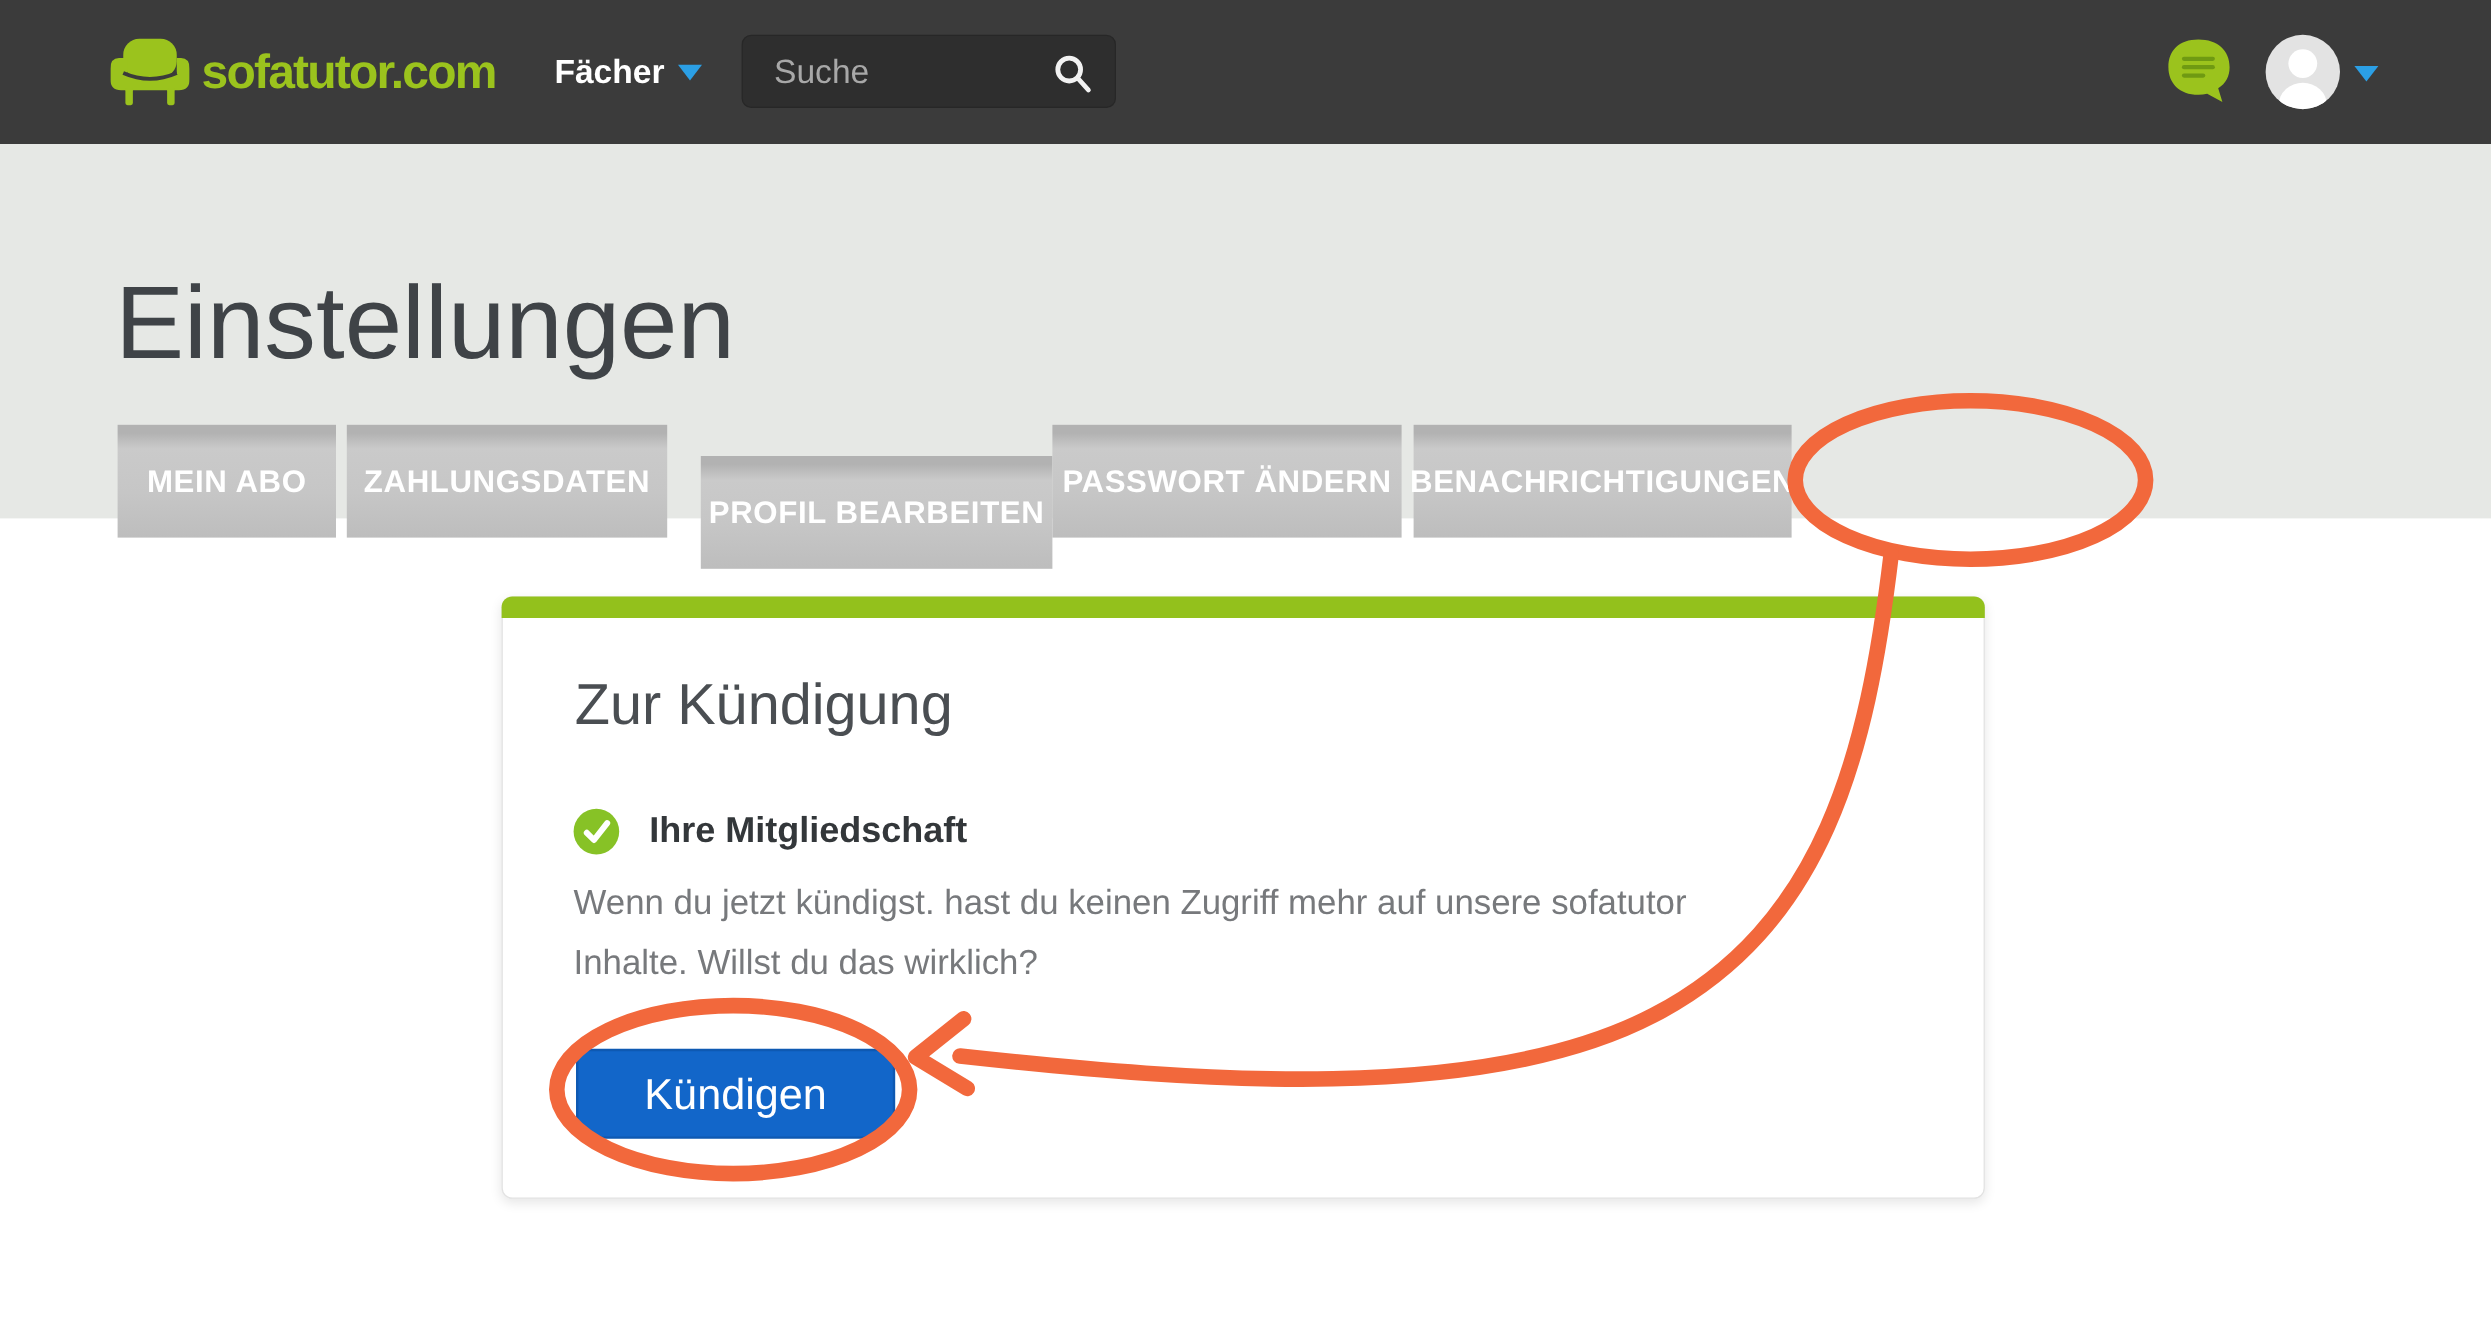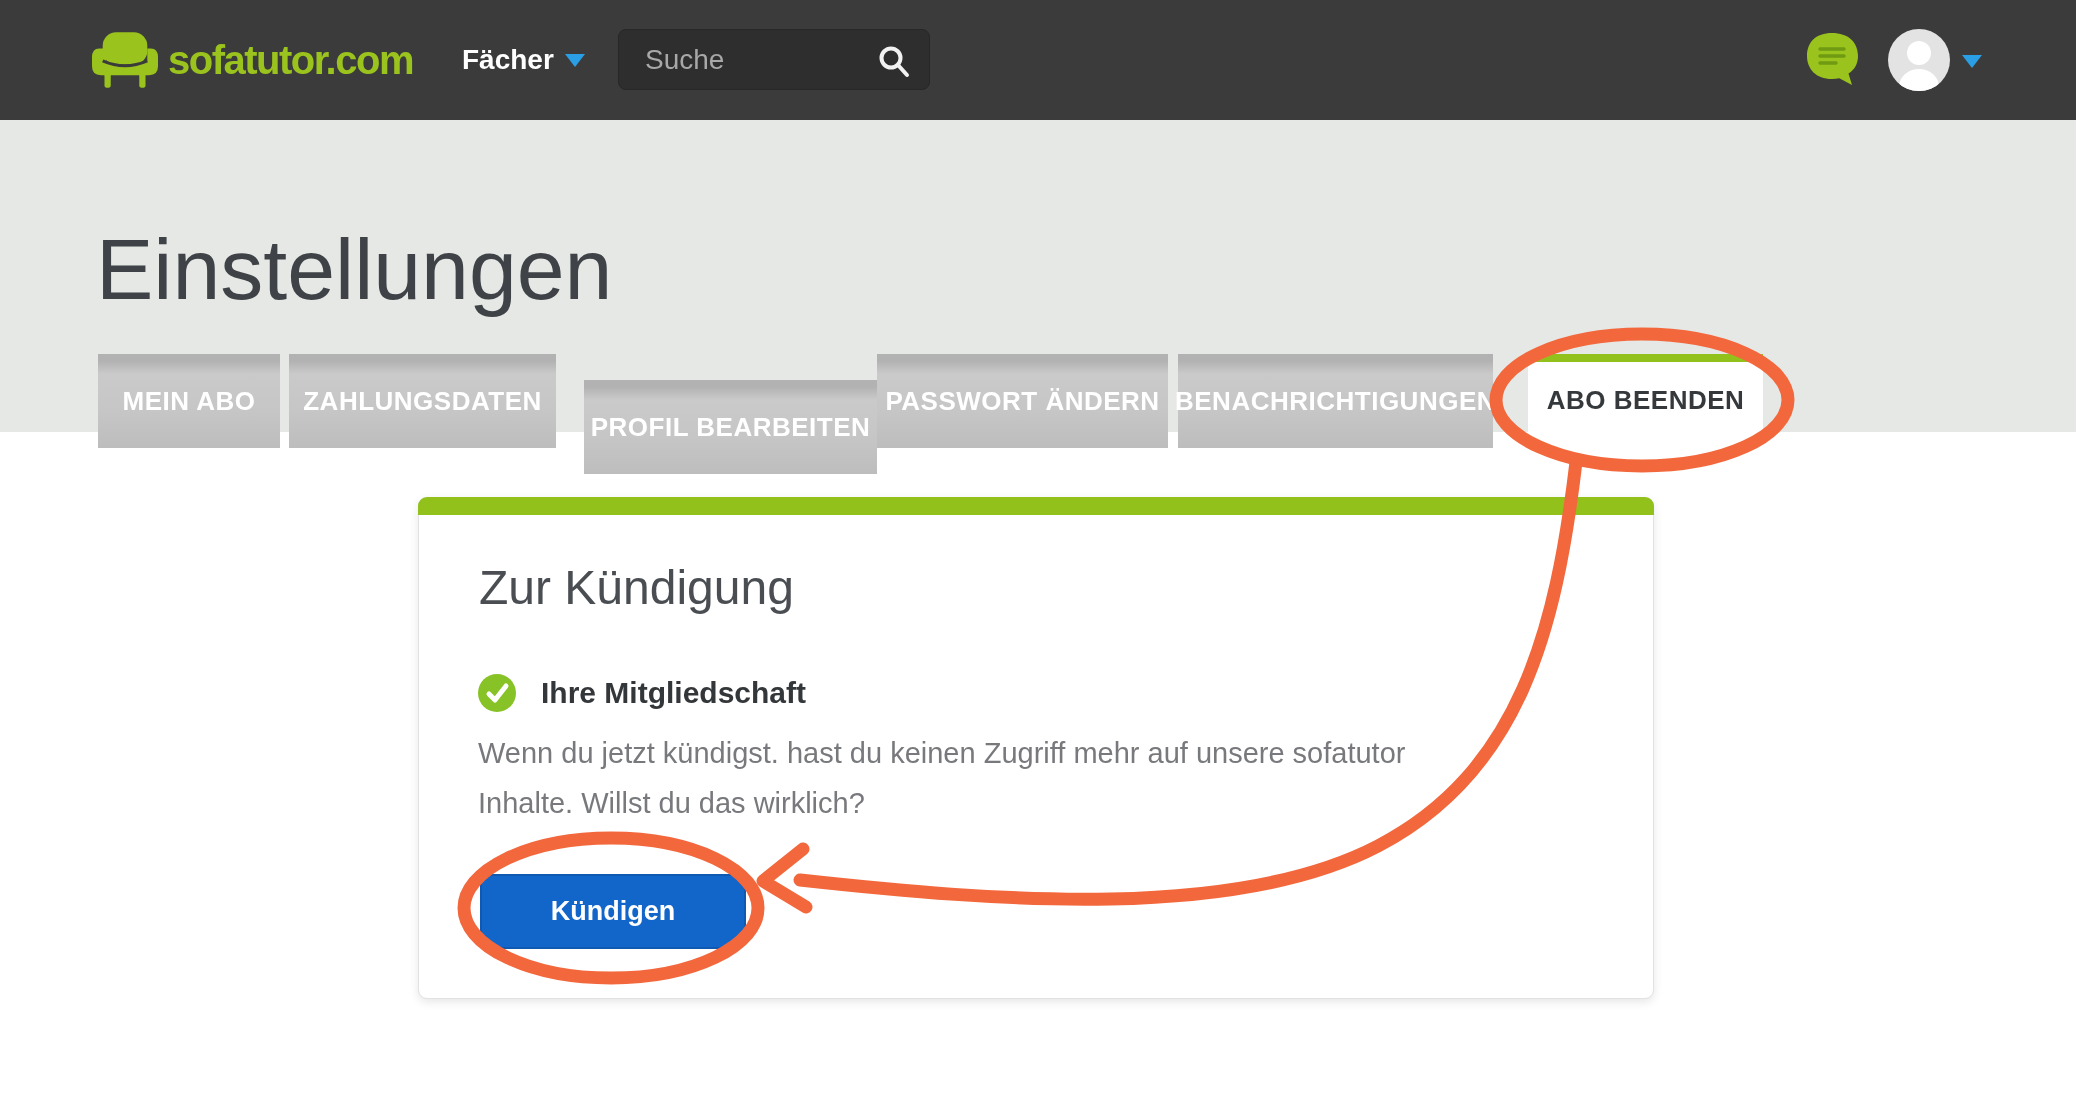--- a/index.html
+++ b/index.html
@@ -36,21 +36,21 @@
   .card{position:absolute;left:418px;top:497px;width:1236px;height:502px;background:#ffffff;border:1px solid #e2e2e2;
     border-radius:9px;box-shadow:0 3px 10px rgba(0,0,0,.10);box-sizing:border-box;}
   .card-greenbar{position:absolute;left:-1px;top:-1px;width:1236px;height:18px;background:var(--accent-green,#93c11c);border-radius:9px 9px 0 0;}
   .card-title{position:absolute;left:60px;top:62px;font-size:48px;font-weight:300;color:#4a4e52;}
   .check-row{position:absolute;left:59px;top:176px;display:flex;align-items:center;gap:25px;}
   .check-circle{width:38px;height:38px;border-radius:50%;background:var(--accent-green-dark,#87c226);display:flex;align-items:center;justify-content:center;}
   .check-heading{font-size:30px;font-weight:700;color:#33373a;}
   .card-body{position:absolute;left:59px;top:230px;font-size:29px;color:#77797c;line-height:50px;}
   .cancel-button{position:absolute;left:61px;top:376px;width:266px;height:75px;background:var(--button-blue,#1266c9);
     border:2px solid #0e59b2;border-radius:10px;display:flex;align-items:center;justify-content:center;cursor:pointer;box-sizing:border-box;}
-  .cancel-button span{color:#ffffff;font-size:27px;font-weight:700;}
+  .cancel-button span{color:#ffffff;font-size:36px;font-weight:400;}
   
   .annotation{position:absolute;left:0;top:0;width:2076px;height:1100px;pointer-events:none;z-index:50;}
 </style>
 </head>
 <body>
 
 <div class="screen">
 
   <div class="header">
     <div class="brand">
@@ -108,23 +108,20 @@
   </div>
   <div class="tab" style="left:584px;width:293px;margin-top:26px;">
     <span class="tab-label">PROFIL BEARBEITEN</span>
   </div>
   <div class="tab" style="left:1178px;width:315px;">
     <span class="tab-label">BENACHRICHTIGUNGEN</span>
   </div>
   <div class="tab" style="left:877px;width:291px;">
     <span class="tab-label">PASSWORT ÄNDERN</span>
   </div>
-  <div class="tab active" style="left:1528px;width:235px;">
-    <span class="tab-label">ABO BEENDEN</span>
-  </div>
 
   <div class="card">
     <div class="card-greenbar"></div>
     <div class="card-title">Zur Kündigung</div>
 
     <div class="check-row">
       <span class="check-circle">
         <svg width="38" height="38" viewBox="0 0 38 38">
           <polyline points="11,20 17,26 28,12" fill="none" stroke="#ffffff" stroke-width="5" stroke-linecap="round" stroke-linejoin="round"></polyline>
         </svg>

